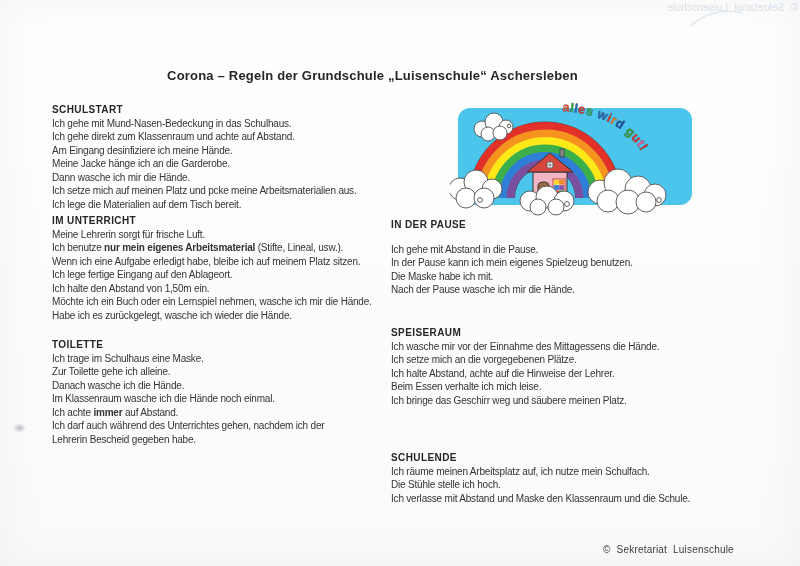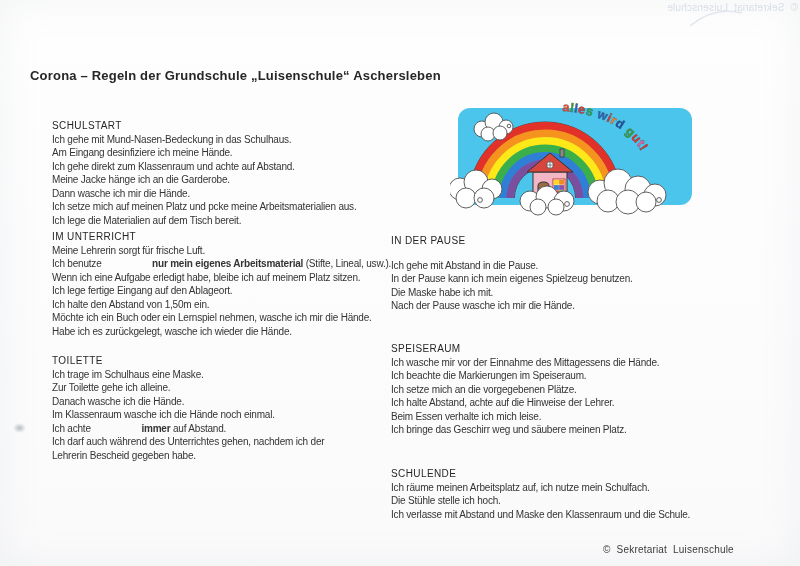--- a/index.html
+++ b/index.html
@@ -10,40 +10,39 @@
     height: 566px;
     overflow: hidden;
     background: linear-gradient(180deg, #fefefe 0%, #fcfcfd 55%, #fafafb 100%);
     font-family: "Liberation Sans", "DejaVu Sans", sans-serif;
     color: #343434;
     box-shadow: inset 0 0 40px rgba(150,155,165,0.10);
   }
   .title {
     position: absolute;
     top: 68px; left: 30px; width: 685px;
-    text-align: left;
+    text-align: center;
     font-size: 13px;
     font-weight: 700;
     letter-spacing: 0.2px;
     color: #262626;
   }
   .sec {
     position: absolute;
     font-size: 10px;
     line-height: 13.5px;
   }
   .sec .heading {
-    font-weight: 400;
+    font-weight: 700;
     letter-spacing: 0.4px;
     color: #262626;
     white-space: nowrap;
-    margin-top: 16px;
   }
   .line { white-space: nowrap; letter-spacing: -0.2px; }
-  .line .b { font-weight: 700; margin-left: 48px; }
+  .line .b { font-weight: 700; }
   .gap { height: 11px; }
   .sec-schulstart   { left: 52px;  top: 103px; }
   .sec-im-unterricht{ left: 52px;  top: 214px; }
   .sec-toilette     { left: 52px;  top: 338px; }
   .sec-in-der-pause { left: 391px; top: 218px; }
   .sec-speiseraum   { left: 391px; top: 326px; }
   .sec-schulende    { left: 391px; top: 451px; }
   .footer-credit {
     position: absolute;
     left: 603px; top: 544px;
@@ -85,22 +84,22 @@
   <div class="bleed-text">© Sekretariat Luisenschule</div>
   <svg class="scratch-mark" width="60" height="28">
     <path d="M4 24 Q28 4 56 11" fill="none" stroke="#e3e7ee" stroke-width="1.4"></path>
   </svg>
   <div class="smudge"></div>
 
   <div class="sec sec-schulstart">
     <div class="line heading">SCHULSTART</div>
     <div>
         <div class="line"><span>Ich gehe mit Mund-Nasen-Bedeckung in das Schulhaus.</span></div>
+        <div class="line"><span>Ich gehe direkt zum Klassenraum und achte auf Abstand.</span></div>
         <div class="line"><span>Am Eingang desinfiziere ich meine Hände.</span></div>
-        <div class="line"><span>Ich gehe direkt zum Klassenraum und achte auf Abstand.</span></div>
         <div class="line"><span>Meine Jacke hänge ich an die Garderobe.</span></div>
         <div class="line"><span>Dann wasche ich mir die Hände.</span></div>
         <div class="line"><span>Ich setze mich auf meinen Platz und pcke meine Arbeitsmaterialien aus.</span></div>
         <div class="line"><span>Ich lege die Materialien auf dem Tisch bereit.</span></div>
       </div>
   </div>
 
   <div class="sec sec-im-unterricht">
     <div class="line heading">IM UNTERRICHT</div>
     <div>
@@ -215,21 +214,20 @@
         <div class="line"><span>In der Pause kann ich mein eigenes Spielzeug benutzen.</span></div>
         <div class="line"><span>Die Maske habe ich mit.</span></div>
         <div class="line"><span>Nach der Pause wasche ich mir die Hände.</span></div>
       </div>
   </div>
 
   <div class="sec sec-speiseraum">
     <div class="line heading">SPEISERAUM</div>
     <div>
         <div class="line"><span>Ich wasche mir vor der Einnahme des Mittagessens die Hände.</span></div>
-        <div class="line"><span>Ich beachte die Markierungen im Speiseraum.</span></div>
         <div class="line"><span>Ich setze mich an die vorgegebenen Plätze.</span></div>
         <div class="line"><span>Ich halte Abstand, achte auf die Hinweise der Lehrer.</span></div>
         <div class="line"><span>Beim Essen verhalte ich mich leise.</span></div>
         <div class="line"><span>Ich bringe das Geschirr weg und säubere meinen Platz.</span></div>
       </div>
   </div>
 
   <div class="sec sec-schulende">
     <div class="line heading">SCHULENDE</div>
     <div>

